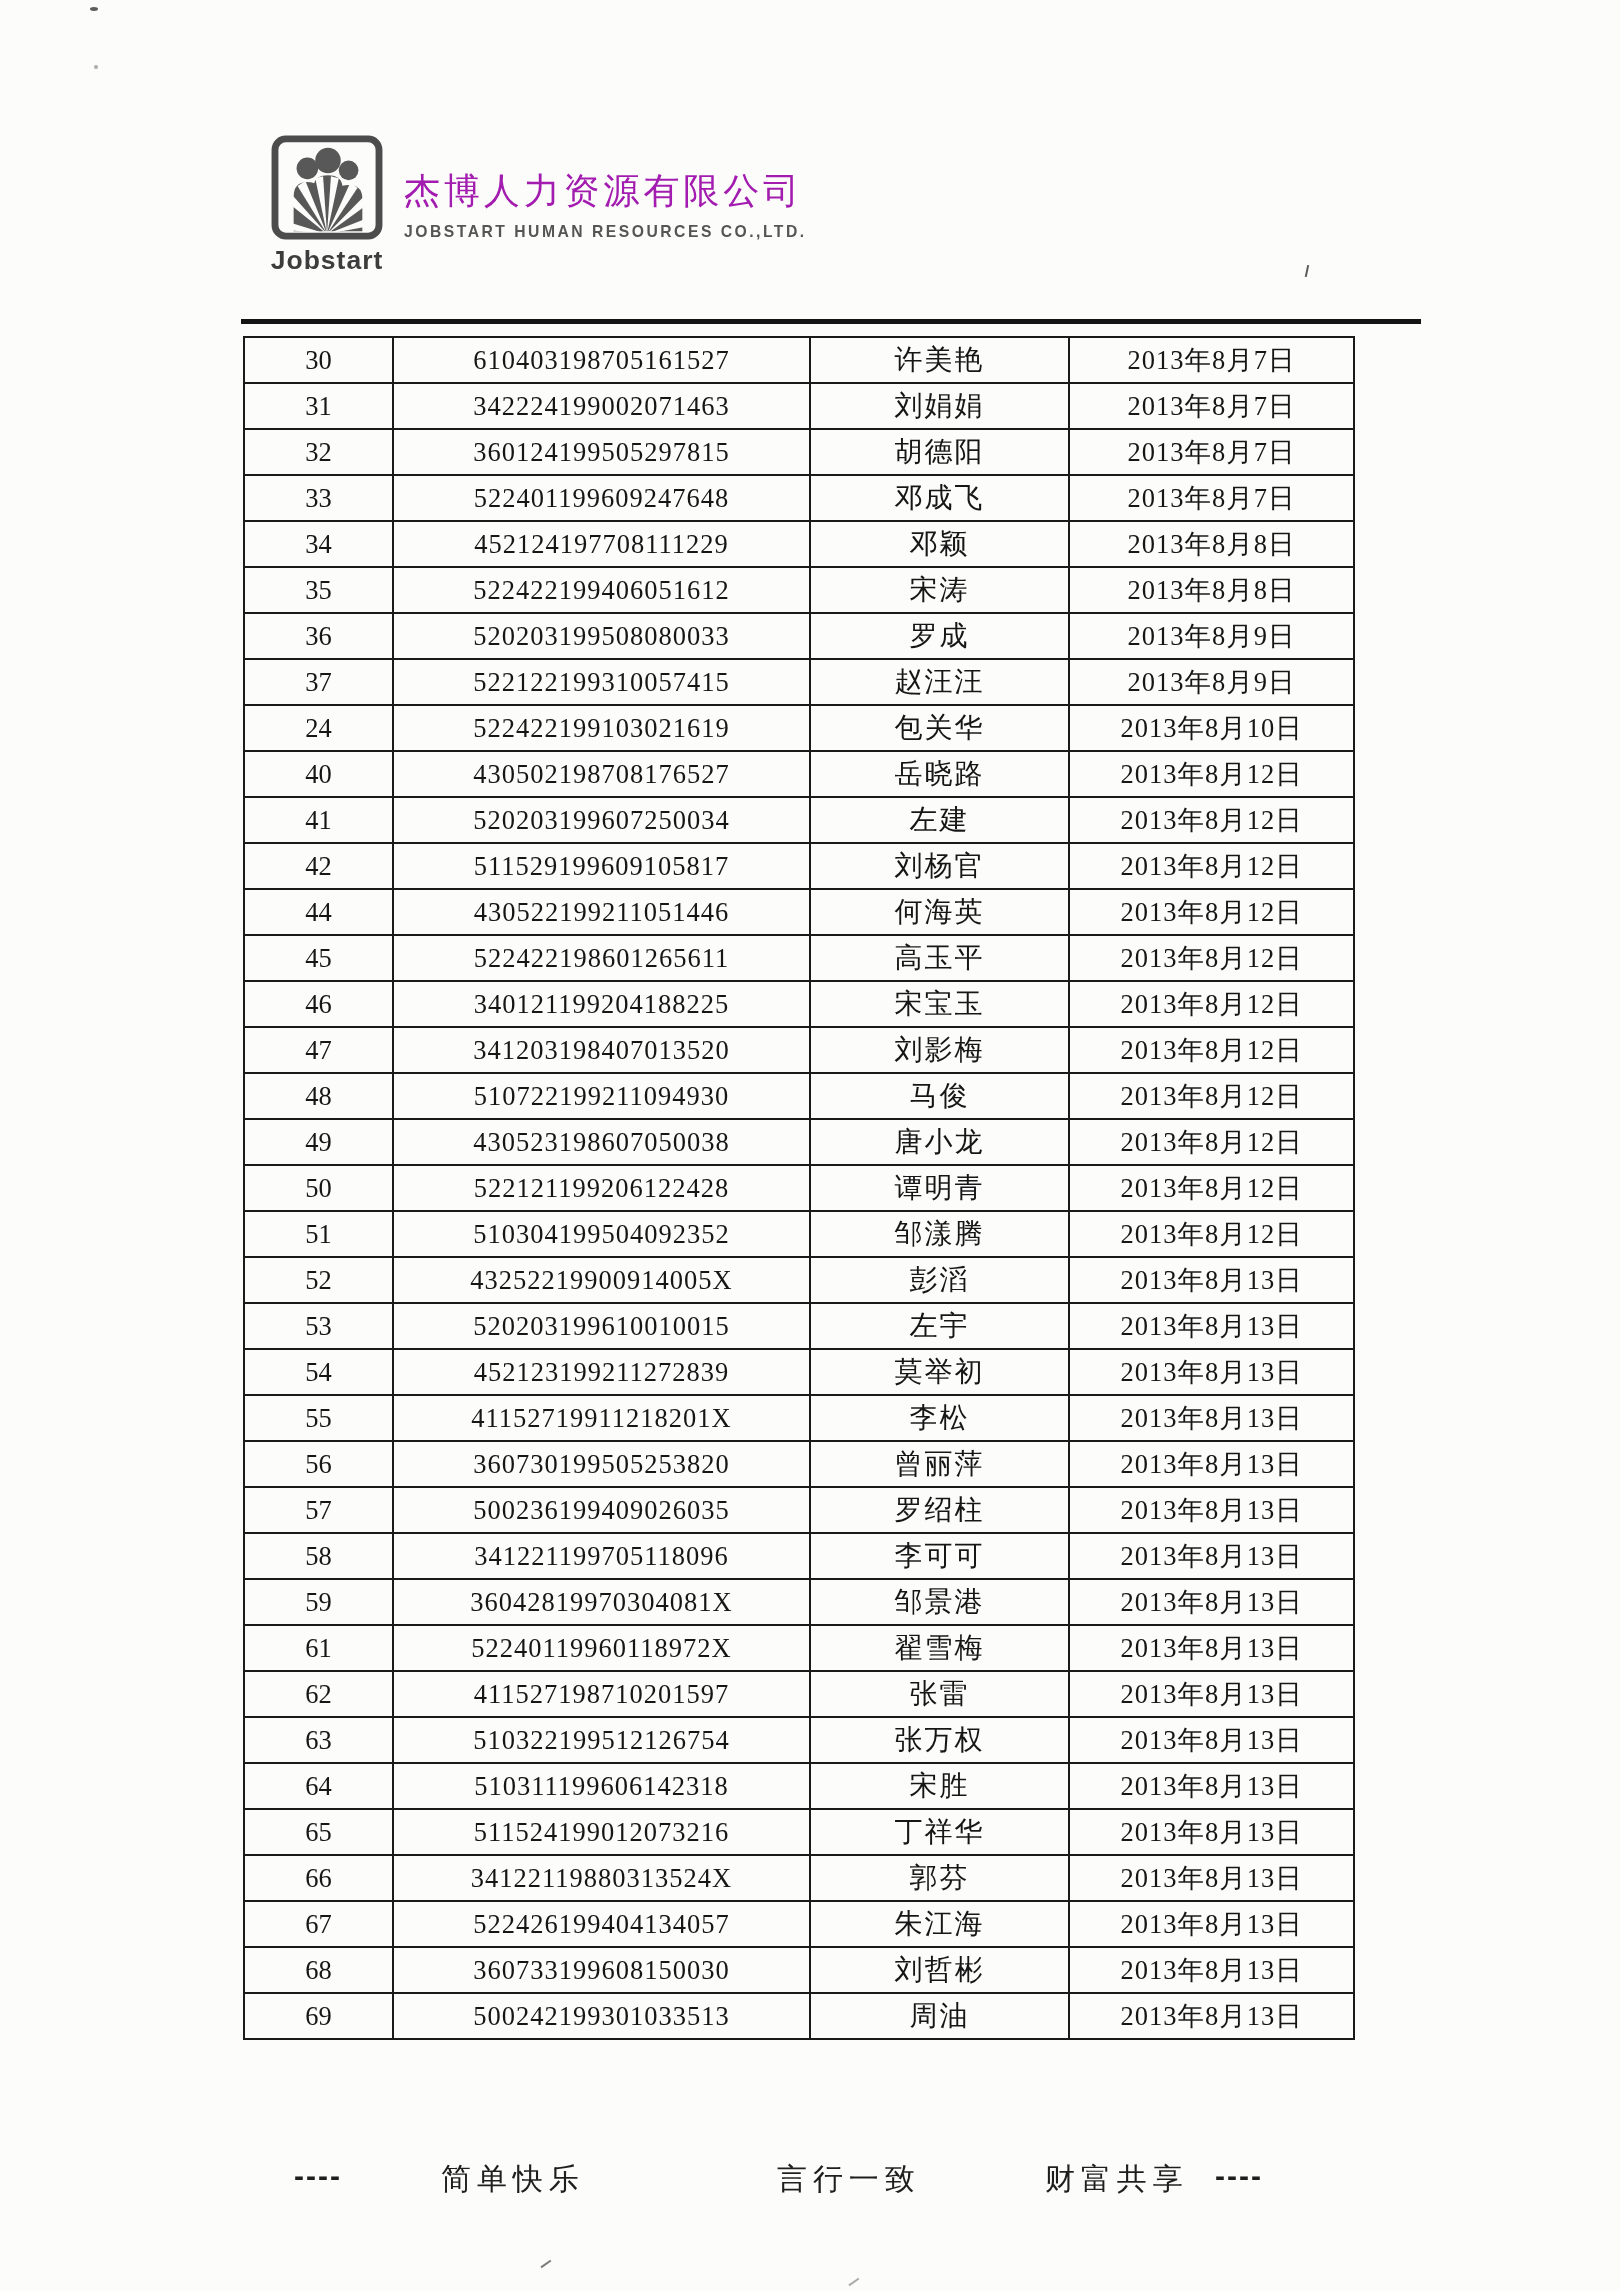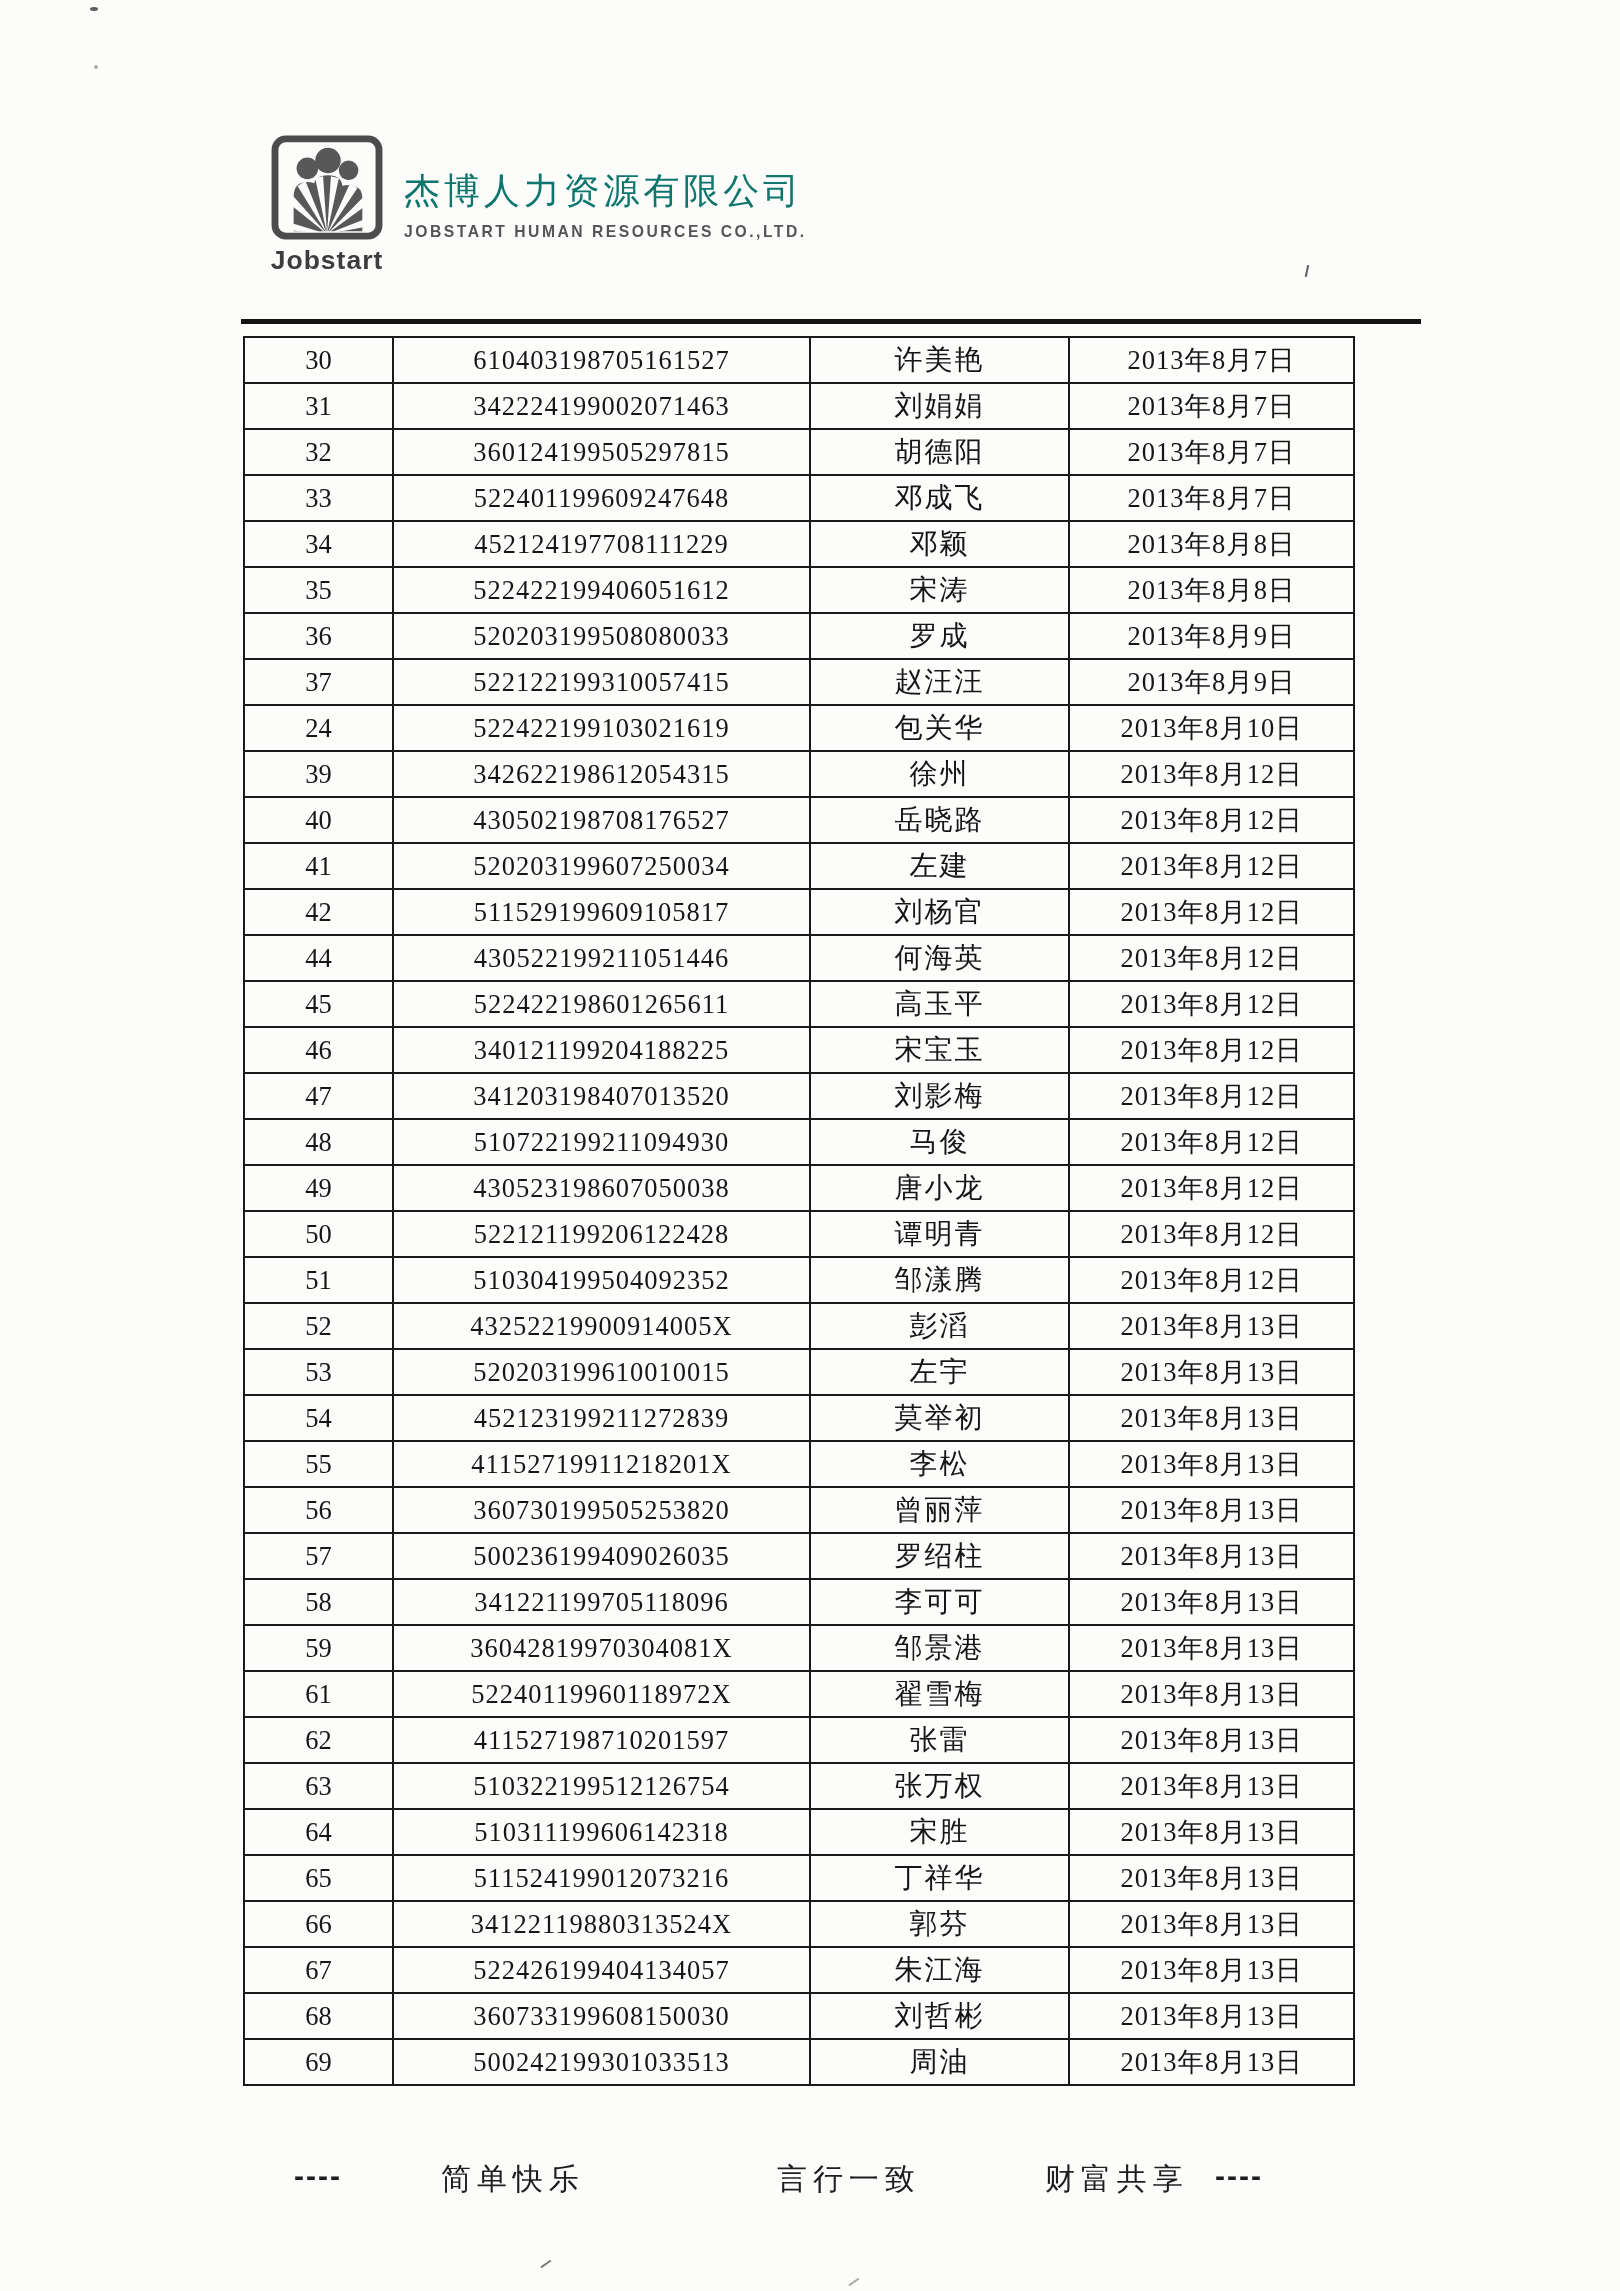--- a/index.html
+++ b/index.html
@@ -16,21 +16,21 @@
   
   .logo-block { position:absolute; left:266px; top:135px; width:122px; text-align:center; }
   .logo-wordmark {
     font-family:"Liberation Sans",sans-serif;
     font-weight:bold; font-size:26.5px; color:#3d3d3d;
     letter-spacing:1px; margin-top:1px;
   }
   .company-block { position:absolute; left:404px; top:167px; }
   .company-zh {
     font-family:"Liberation Sans",sans-serif;
-    font-size:36px; letter-spacing:3.9px; color:#0f766e; font-weight:500;
+    font-size:36px; letter-spacing:3.9px; color:#a21caf; font-weight:500;
   }
   .company-en {
     font-family:"Liberation Sans",sans-serif;
     font-size:15.7px; letter-spacing:2.5px; color:#555; font-weight:600;
     margin-top:6.9px;
   }
 
   .top-rule { position:absolute; left:241px; top:319px; width:1180px; height:4.9px; background:#141414; }
 
   
@@ -170,26 +170,20 @@
           <td class="col-name">赵汪汪</td>
           <td class="col-date">2013年8月9日</td>
         </tr>
         <tr>
           <td class="col-no">24</td>
           <td class="col-id">522422199103021619</td>
           <td class="col-name">包关华</td>
           <td class="col-date">2013年8月10日</td>
         </tr>
         <tr>
-          <td class="col-no">39</td>
-          <td class="col-id">342622198612054315</td>
-          <td class="col-name">徐州</td>
-          <td class="col-date">2013年8月12日</td>
-        </tr>
-        <tr>
           <td class="col-no">40</td>
           <td class="col-id">430502198708176527</td>
           <td class="col-name">岳晓路</td>
           <td class="col-date">2013年8月12日</td>
         </tr>
         <tr>
           <td class="col-no">41</td>
           <td class="col-id">520203199607250034</td>
           <td class="col-name">左建</td>
           <td class="col-date">2013年8月12日</td>

